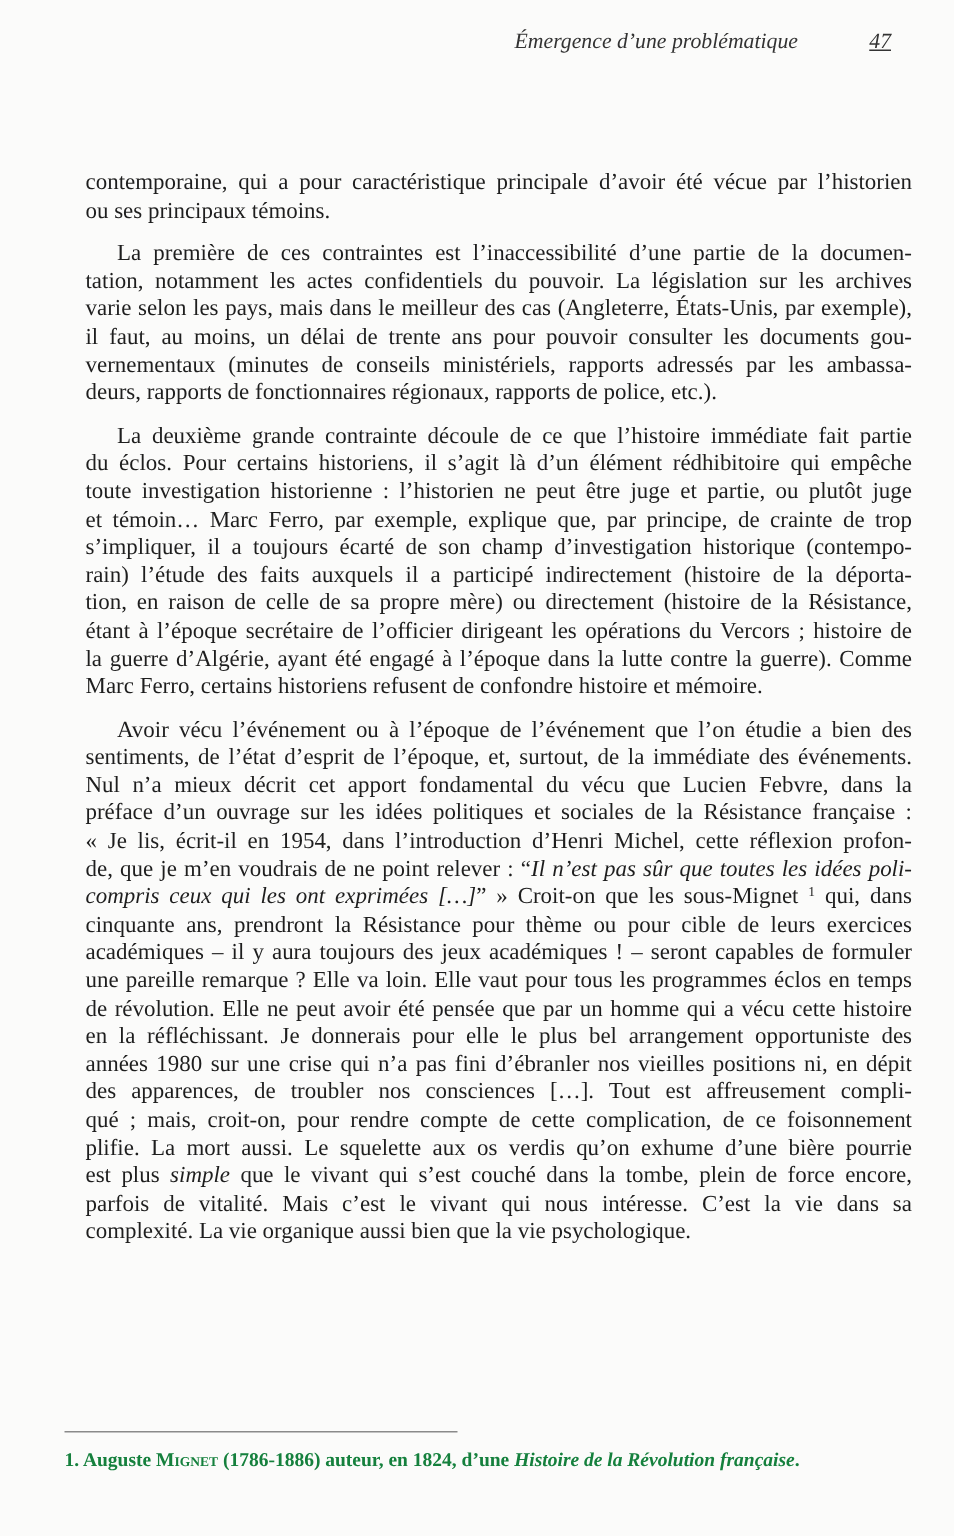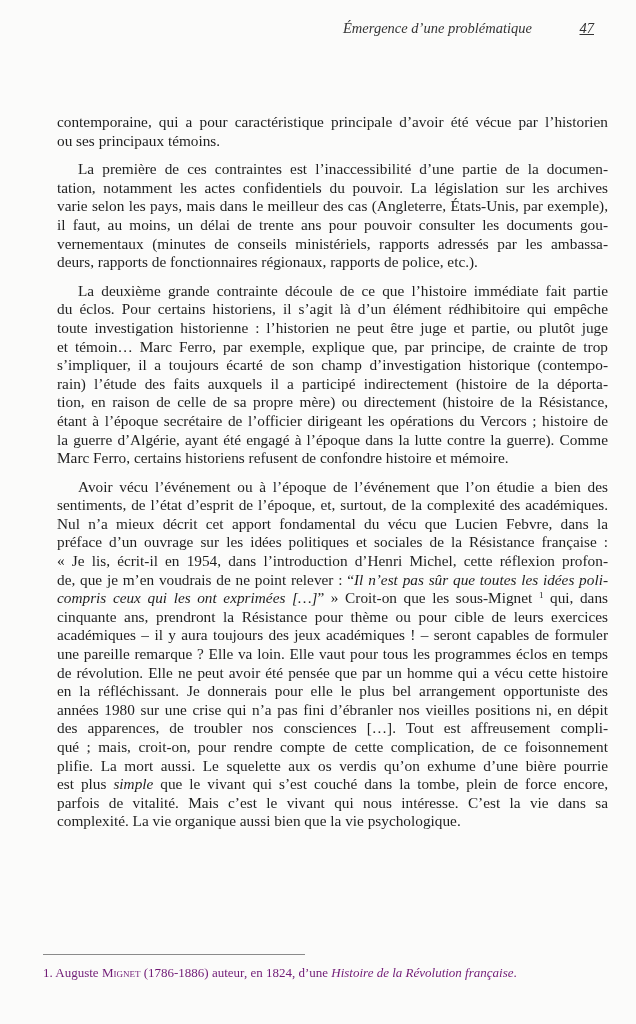--- a/index.html
+++ b/index.html
@@ -30,21 +30,21 @@
   .line.indent { text-indent: 21px; }
   .para-gap { height: 10px; }
   em { font-style: italic; }
   sup { font-size: 9px; vertical-align: 5px; line-height: 0; }
   .rule {
     position: absolute; left: 43px; top: 954px; width: 262px; height: 0;
     border-top: 1px solid #8a8a8a;
   }
   .footnote {
     position: absolute; left: 43px; top: 965px; width: 560px;
-    font-size: 13px; line-height: 16px; white-space: nowrap; color: #701a75;
+    font-size: 13px; line-height: 16px; white-space: nowrap; color: #15803d; font-weight: bold;
   }
   .smallcaps { font-variant: small-caps; }
 </style>
 </head>
 <body>
 
 <div class="page">
 
   <div class="running-head">
     <span class="title">Émergence d’une problématique</span>
@@ -78,21 +78,21 @@
       <span class="line">rain) l’étude des faits auxquels il a participé indirectement (histoire de la déporta-</span>
       <span class="line">tion, en raison de celle de sa propre mère) ou directement (histoire de la Résistance,</span>
       <span class="line">étant à l’époque secrétaire de l’officier dirigeant les opérations du Vercors ; histoire de</span>
       <span class="line">la guerre d’Algérie, ayant été engagé à l’époque dans la lutte contre la guerre). Comme</span>
       <span class="line last">Marc Ferro, certains historiens refusent de confondre histoire et mémoire.</span>
     </div>
     <div class="para-gap"></div>
 
     <div>
       <span class="line indent">Avoir vécu l’événement ou à l’époque de l’événement que l’on étudie a bien des</span>
-      <span class="line">sentiments, de l’état d’esprit de l’époque, et, surtout, de la complexité des académiques.</span>
+      <span class="line">sentiments, de l’état d’esprit de l’époque, et, surtout, de la immédiate des événements.</span>
       <span class="line">Nul n’a mieux décrit cet apport fondamental du vécu que Lucien Febvre, dans la</span>
       <span class="line">préface d’un ouvrage sur les idées politiques et sociales de la Résistance française :</span>
       <span class="line">« Je lis, écrit-il en 1954, dans l’introduction d’Henri Michel, cette réflexion profon-</span>
       <span class="line"><span>de, que je m’en voudrais de ne point relever : “</span><em>Il n’est pas sûr que toutes les idées poli-</em></span>
       <span class="line"><em>compris ceux qui les ont exprimées […]</em><span>” » Croit-on que les sous-Mignet </span><sup>1</sup><span> qui, dans</span></span>
       <span class="line">cinquante ans, prendront la Résistance pour thème ou pour cible de leurs exercices</span>
       <span class="line">académiques – il y aura toujours des jeux académiques ! – seront capables de formuler</span>
       <span class="line">une pareille remarque ? Elle va loin. Elle vaut pour tous les programmes éclos en temps</span>
       <span class="line">de révolution. Elle ne peut avoir été pensée que par un homme qui a vécu cette histoire</span>
       <span class="line">en la réfléchissant. Je donnerais pour elle le plus bel arrangement opportuniste des</span>

